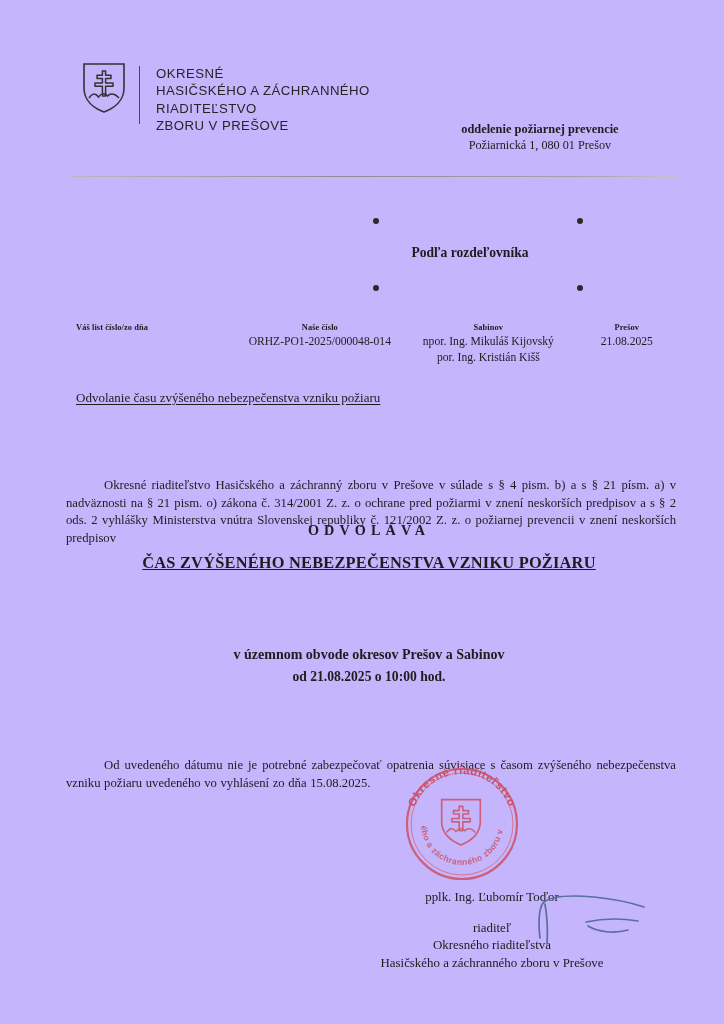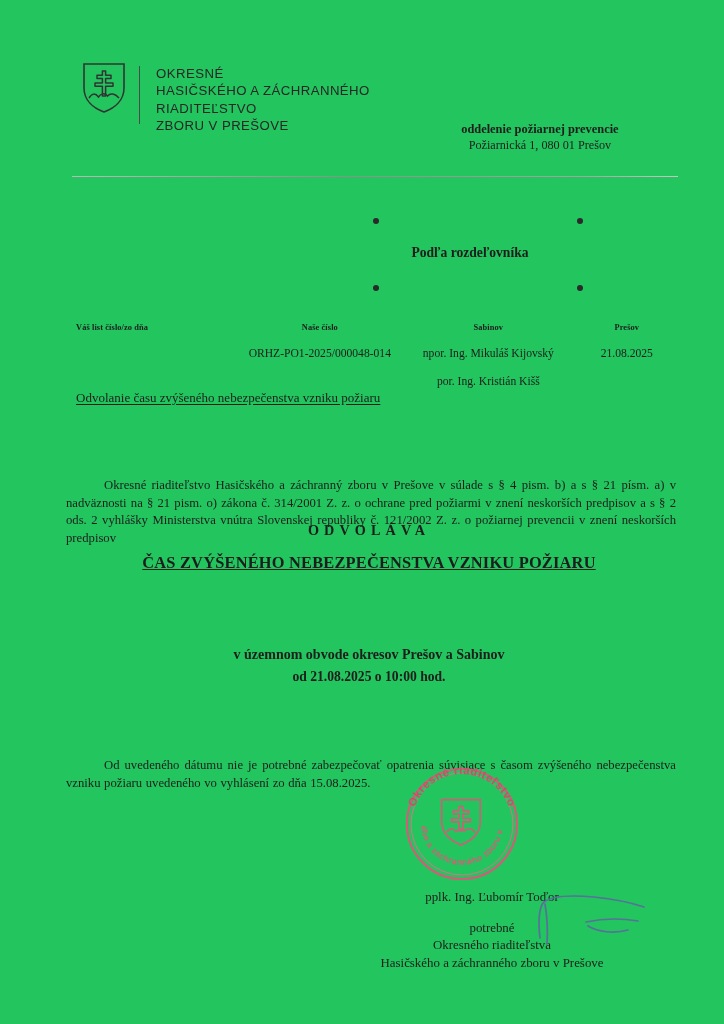--- a/index.html
+++ b/index.html
@@ -4,21 +4,21 @@
 <style>
   html, body {
     margin: 0;
     padding: 0;
     background: #8a8a8a;
   }
   .page {
     position: relative;
     width: 724px;
     height: 1024px;
-    background: #22c55e;
+    background: #c4b5fd;
     overflow: hidden;
     font-family: "Liberation Serif", "DejaVu Serif", serif;
     color: #1d1d1d;
     box-sizing: border-box;
   }
 
   
   .letterhead {
     position: absolute;
     left: 0; right: 0;
@@ -124,21 +124,21 @@
   .ref-col.c4 { width: 17%; text-align: center; }
   .ref-label {
     font-size: 8.4px;
     font-weight: bold;
     line-height: 12px;
     letter-spacing: 0.1px;
   }
   .ref-value {
     font-size: 11.6px;
     line-height: 14.5px;
-    margin-top: 13px;
+    margin-top: 1px;
   }
 
   
   .subject {
     position: absolute;
     left: 76px;
     top: 388px;
     width: 560px;
   }
   .subject-label {
@@ -333,21 +333,21 @@
         <path d="M2 2 H48 V28 C48 42 37 51 25 56 C13 51 2 42 2 28 Z" fill="none" stroke="#cf5f78" stroke-width="2"></path>
         <path d="M22.8 10 H27.2 V15 H34 V19 H27.2 V24.4 H36 V28.4 H27.2 V39 H22.8 V28.4 H14 V24.4 H22.8 V19 H16 V15 H22.8 Z" fill="none" stroke="#cf5f78" stroke-width="1.9" stroke-linejoin="round"></path>
         <path d="M8 41 C11.5 35.5 15.5 35.5 19 40 C22 36 26 35 29.5 39 C33 35 38 36 42 41" fill="none" stroke="#cf5f78" stroke-width="1.8"></path>
       </g>
     </svg>
   </div>
 
   <div class="sign-block">
     <div class="sign-name">pplk. Ing.  Ľubomír Toďor</div>
     <div class="sign-gap"></div>
-    <div class="sign-role">potrebné</div>
+    <div class="sign-role">riaditeľ</div>
     <div class="sign-role">Okresného riaditeľstva</div>
     <div class="sign-role">Hasičského a záchranného zboru v Prešove</div>
   </div>
 
   <div class="signature-ink">
     <svg viewBox="0 0 124 58">
       <g fill="none" stroke="#5a6f9c" stroke-width="1.7" stroke-linecap="round">
         <path d="M12 46 C10 30 11 14 16 10 C24 4 44 3 66 5 C86 7 104 11 116 15"></path>
         <path d="M17 12 C19 24 20 38 19 52"></path>
         <path d="M58 30 C72 27 92 26 110 29"></path>

